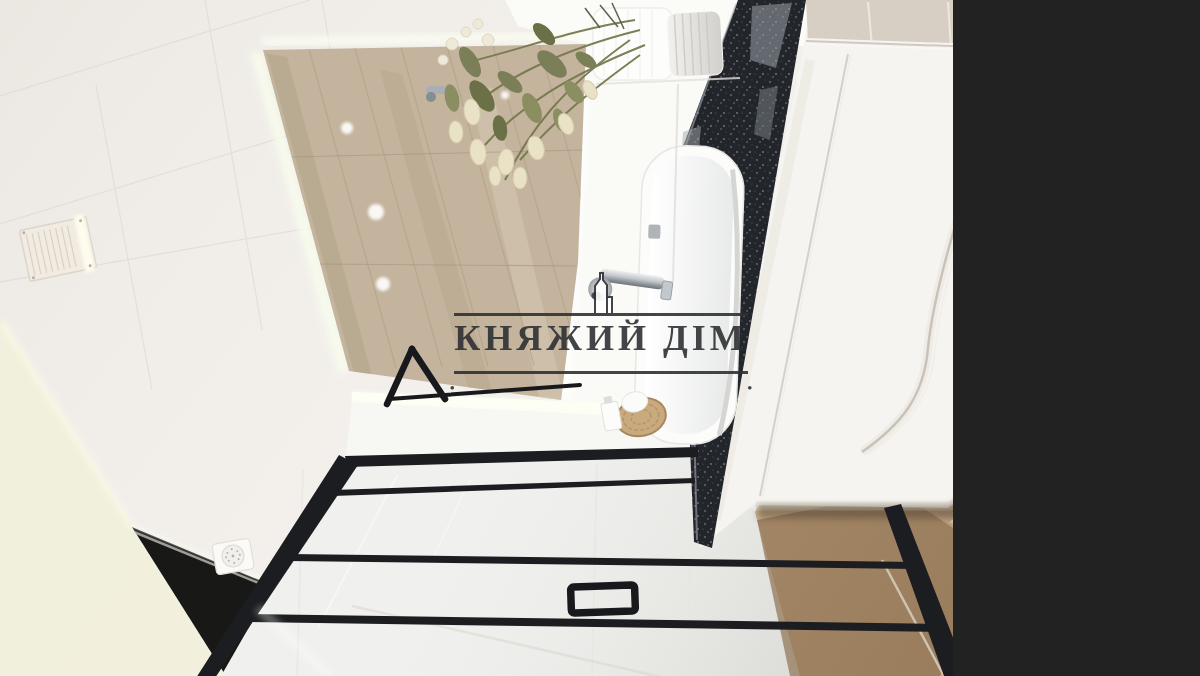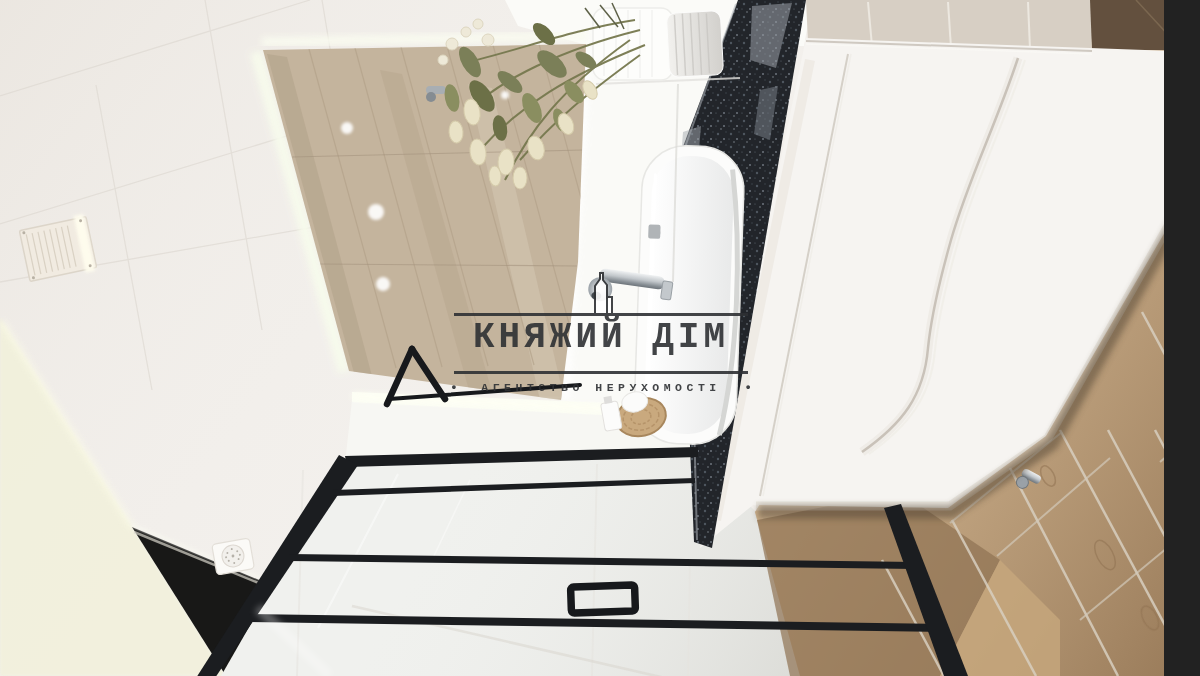--- a/index.html
+++ b/index.html
@@ -1,17 +1,17 @@
 <!DOCTYPE html>
 <html><head>
 <meta charset="utf-8">
 <style>
   html,body{margin:0;padding:0;background:#222;}
-  .scene{position:relative;width:1164px;height:676px;overflow:hidden;background:#22c55e;
-         font-family:Liberation Mono, monospace;}
+  .scene{position:relative;width:953px;height:676px;overflow:hidden;background:#22c55e;
+         font-family:Liberation Serif, serif;}
   .scene svg.photo{position:absolute;left:0;top:0;}
   
   .watermark{position:absolute;left:430px;top:271px;width:342px;height:132px;
              color:#2e3033;opacity:.9;z-index:50;}
   .wm-icon{position:absolute;top:0;left:156px;width:30px;height:44px;}
   .wm-line{position:absolute;left:24px;right:24px;height:2.5px;background:#2e3033;}
   .wm-line-top{top:42px;}
   .wm-line-bottom{top:100px;}
   .wm-title{position:absolute;top:49px;left:-20px;right:-20px;text-align:center;
             font-size:36px;font-weight:bold;letter-spacing:4px;line-height:1;
@@ -386,18 +386,17 @@
       <g stroke="#2e3033" stroke-width="2" fill="#ffffff" stroke-linejoin="miter">
         <path d="M9 44 V15 L14 8 V2 h3 v7 l4 5 v30"></path>
         <path d="M21 44 V26 h5 v18"></path>
       </g>
     </svg>
     <div class="wm-line wm-line-top"></div>
     <div class="wm-title">КНЯЖИЙ ДІМ</div>
     <div class="wm-line wm-line-bottom"></div>
     <div class="wm-sub">
       <span class="blt">•</span>
-      <span>АГЕНТСТВО НЕРУХОМОСТІ</span>
       <span class="blt">•</span>
     </div>
   </div>
 
 </div>
 
 </body></html>

